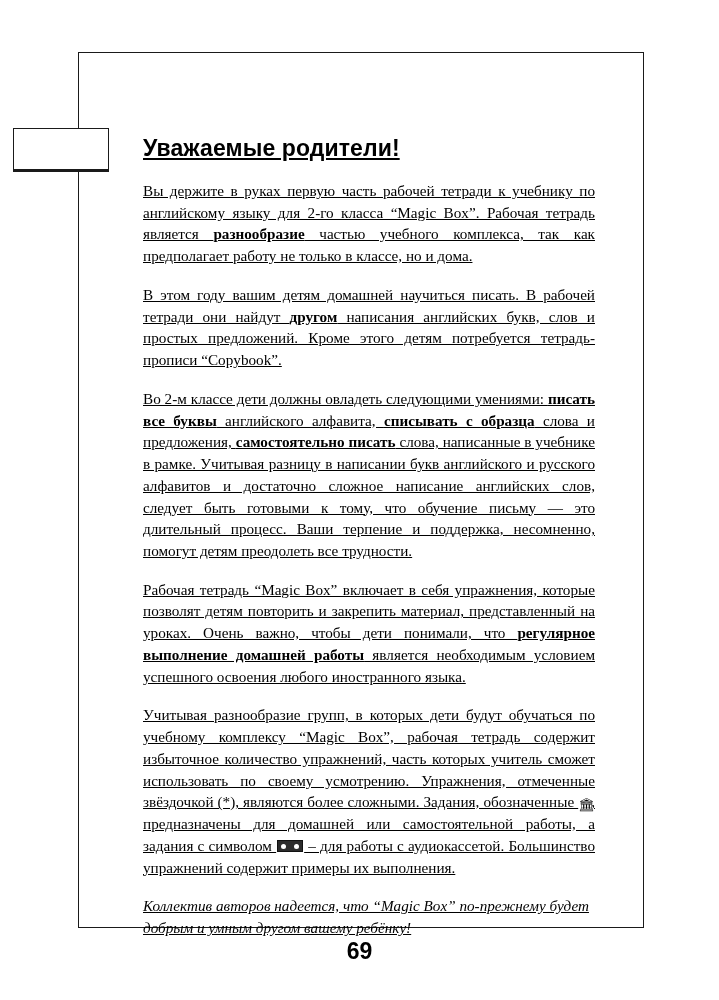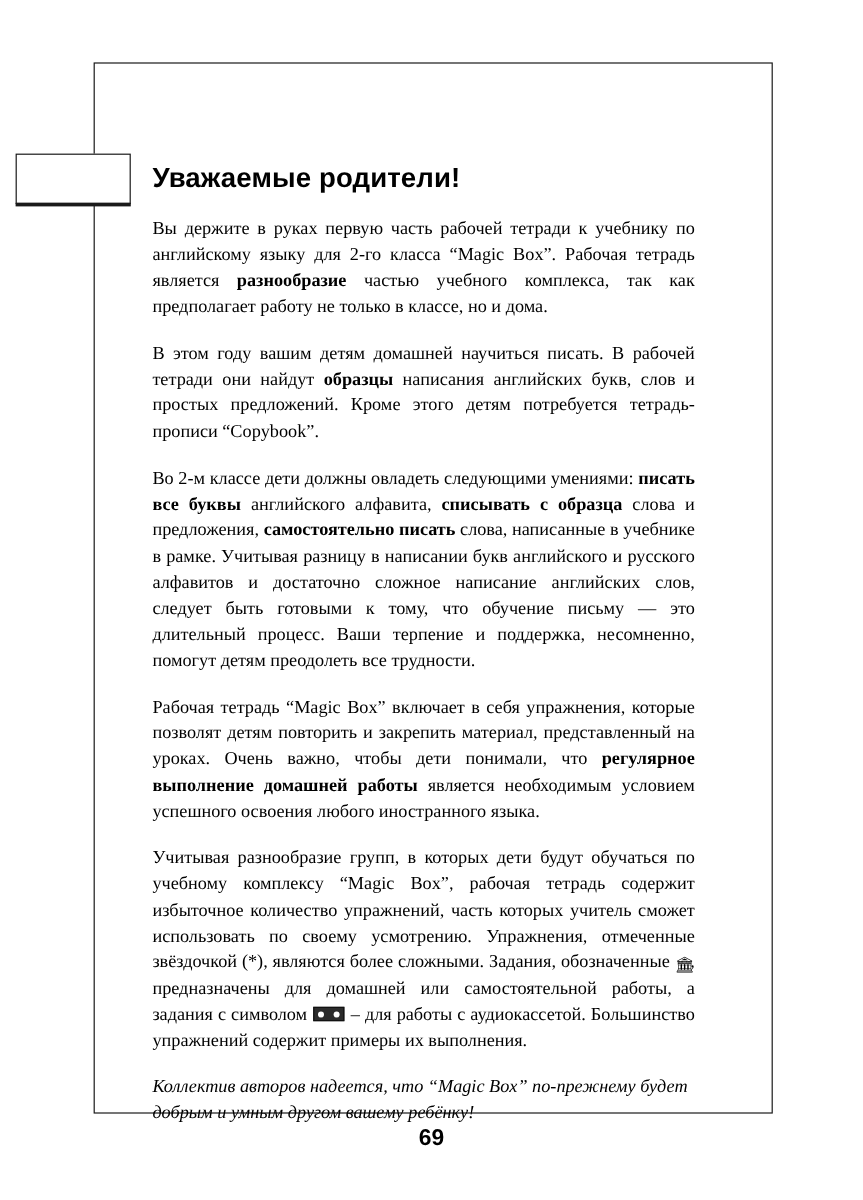--- a/index.html
+++ b/index.html
@@ -43,23 +43,24 @@
     position: absolute;
     left: 13px;
     top: 169px;
     width: 96px;
     height: 3px;
     background: #1a1a1a;
   }
 
   .content {
     position: absolute;
-    left: 48px;
+    left: 64px;
     top: 82px;
     width: 452px;
+    text-decoration: underline;
   }
 
   h1.title {
     font-family: "Liberation Sans", sans-serif;
     font-size: 23px;
     font-weight: bold;
     margin: 0 0 18px 0;
     letter-spacing: 0.1px;
   }
 
@@ -114,39 +115,39 @@
   .icon-cassette::before { left: 3px; }
   .icon-cassette::after  { right: 3px; }
 
   .page-number {
     position: absolute;
     left: 0;
     top: 938px;
     width: 719px;
     text-align: center;
     font-family: "Liberation Sans", sans-serif;
-    font-size: 19px;
+    font-size: 23px;
     font-weight: bold;
   }
 </style>
 </head>
 <body>
 
 <div class="page">
 
   <div class="content">
 
     <h1 class="title">Уважаемые родители!</h1>
 
     <p class="para">
       <span>Вы держите в руках первую часть рабочей тетради к учебнику по английскому языку для 2-го класса “Magic Box”. Рабочая тетрадь является </span><b>разнообразие</b><span> частью учебного комплекса, так как предполагает работу не только в классе, но и дома.</span>
     </p>
 
     <p class="para">
-      <span>В этом году вашим детям домашней научиться писать. В рабочей тетради они найдут </span><b>образцы</b><span> написания английских букв, слов и простых предложений. Кроме этого детям потребуется тетрадь-прописи “Copybook”.</span>
+      <span>В этом году вашим детям домашней научиться писать. В рабочей тетради они найдут </span><b>другом</b><span> написания английских букв, слов и простых предложений. Кроме этого детям потребуется тетрадь-прописи “Copybook”.</span>
     </p>
 
     <p class="para">
       <span>Во 2-м классе дети должны овладеть следующими умениями: </span><b>писать все буквы</b><span> английского алфавита, </span><b>списывать с образца</b><span> слова и предложения, </span><b>самостоятельно писать</b><span> слова, написанные в учебнике в рамке. Учитывая разницу в написании букв английского и русского алфавитов и достаточно сложное написание английских слов, следует быть готовыми к тому, что обучение письму — это длительный процесс. Ваши терпение и поддержка, несомненно, помогут детям преодолеть все трудности.</span>
     </p>
 
     <p class="para">
       <span>Рабочая тетрадь “Magic Box” включает в себя упражнения, которые позволят  детям повторить и закрепить материал, представленный на уроках. Очень важно, чтобы дети понимали, что </span><b>регулярное выполнение домашней работы</b><span> является необходимым условием успешного освоения любого иностранного языка.</span>
     </p>
 

